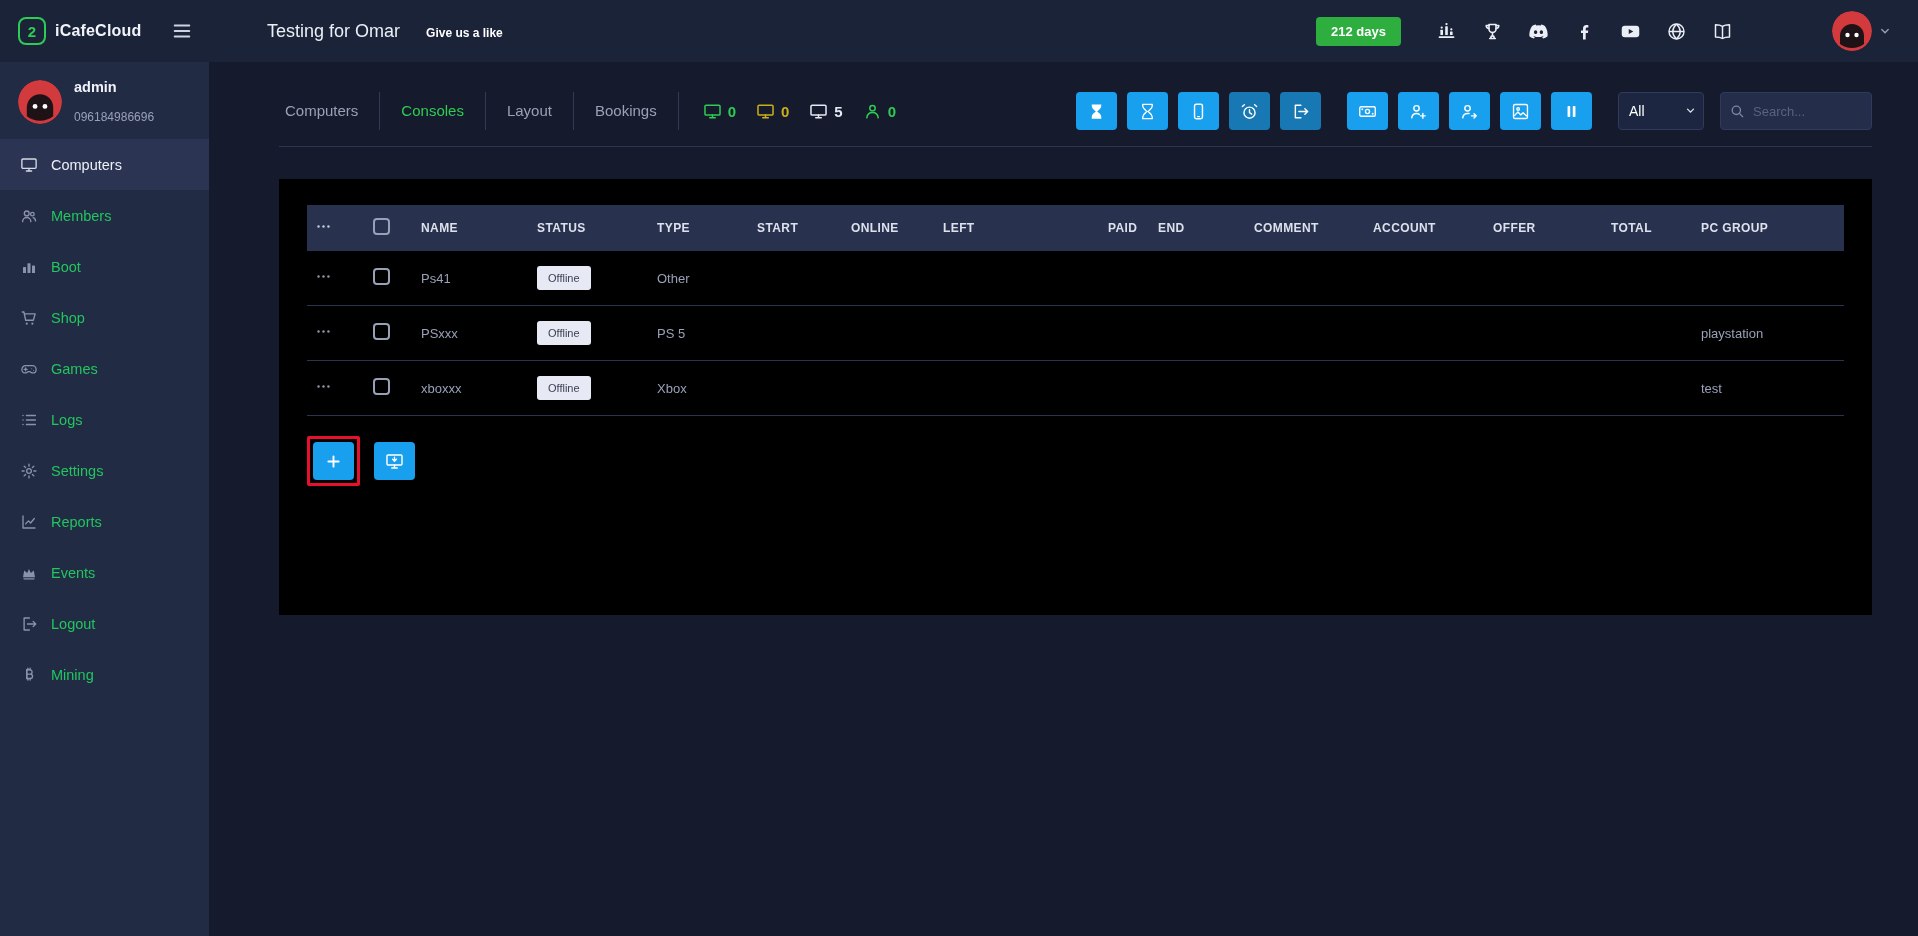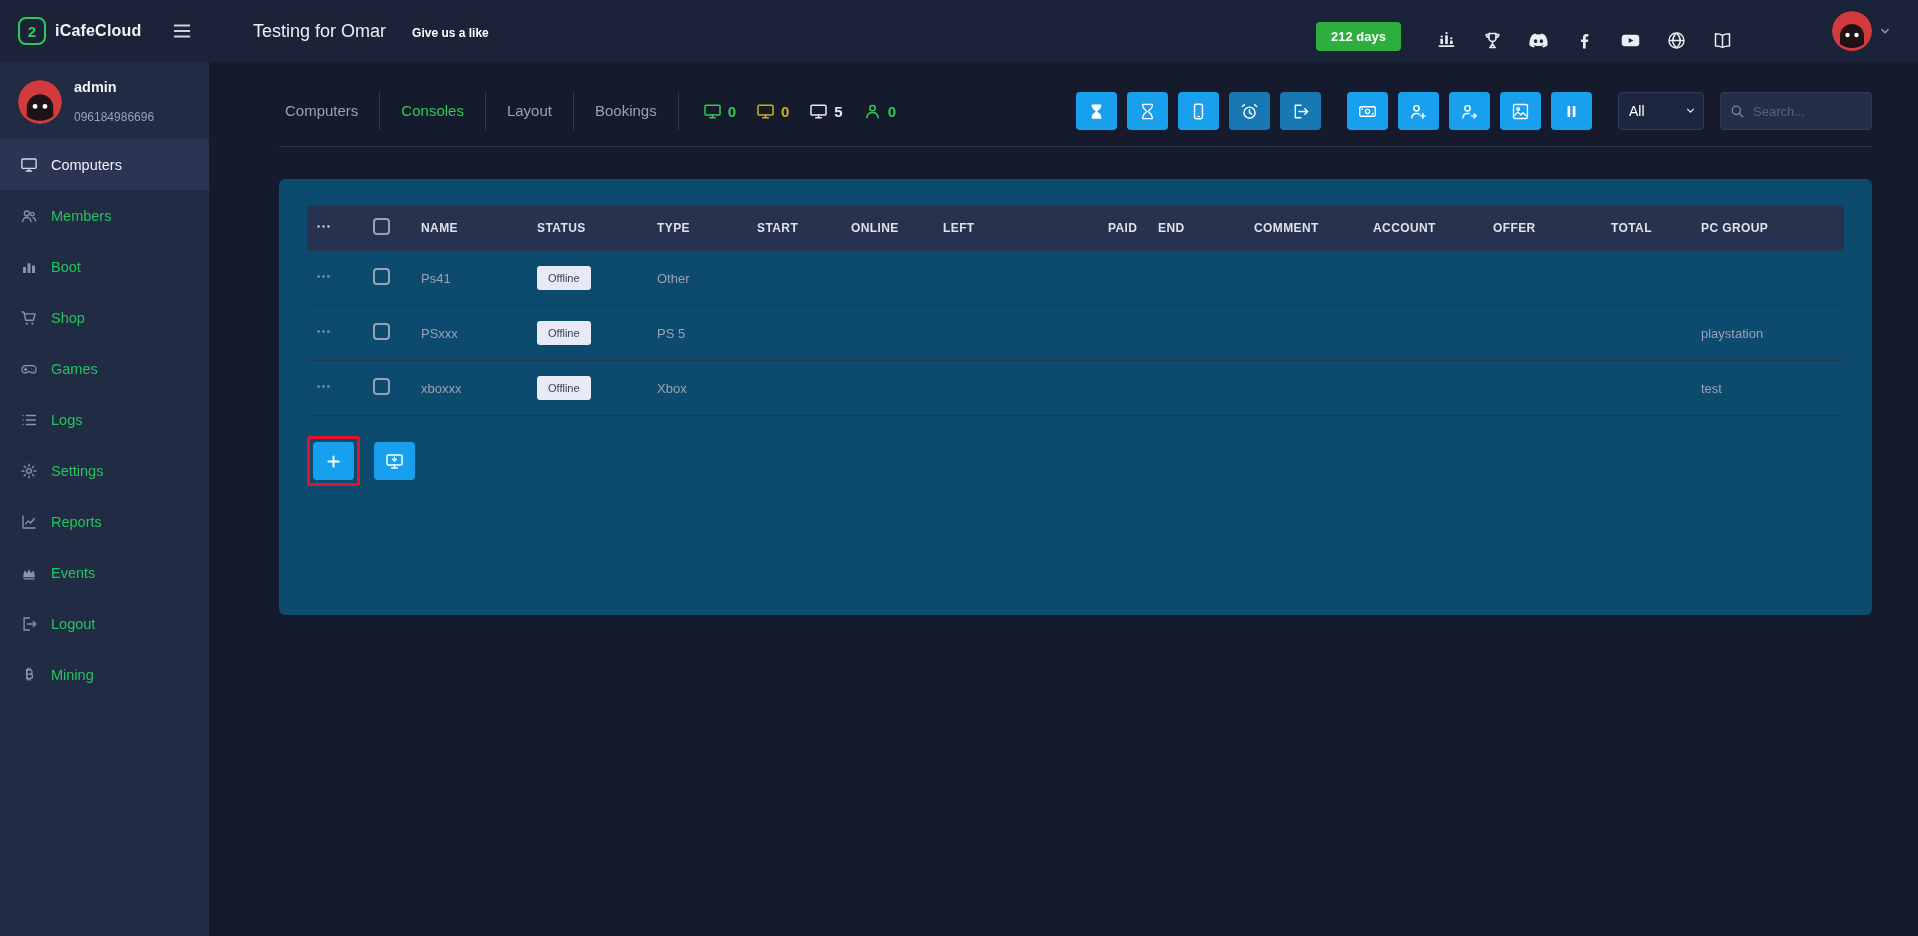--- a/index.html
+++ b/index.html
@@ -7,24 +7,24 @@
   body{font-family:"Liberation Sans","DejaVu Sans",sans-serif;background:#151a2c;color:#e7eaf3;overflow:hidden}
   .layout{display:grid;grid-template-columns:209px 1fr;grid-template-rows:62px 874px;width:1918px;height:936px}
 
   
   header{grid-column:1/3;background:#1b2339;display:flex;align-items:center;padding-right:26px}
   .header-left{flex:0 0 209px;display:flex;align-items:center;justify-content:space-between;padding:0 16px 0 18px}
   .brand{display:flex;align-items:center;gap:9px}
   .logo-mark{width:28px;height:28px;border:2.5px solid #2ecc53;border-radius:8px;color:#2ecc53;font-weight:bold;font-size:15px;display:flex;align-items:center;justify-content:center}
   .brand-name{font-size:16px;font-weight:bold;letter-spacing:.2px;color:#f2f4f9}
   .icon-btn{background:none;border:none;color:#cdd3e2;cursor:pointer;display:flex}
-  .header-title-wrap{display:flex;align-items:baseline;gap:26px;margin-left:44px}
+  .header-title-wrap{display:flex;align-items:baseline;gap:26px;margin-left:58px}
   .header-title{font-size:18px;color:#eceef5}
   .like-link{font-size:12px;font-weight:bold;color:#fff;text-decoration:none;cursor:pointer}
-  .header-right{margin-left:auto;display:flex;align-items:flex-end;gap:25px}
+  .header-right{margin-left:auto;display:flex;align-items:center;gap:25px}
   .days-badge{background:#2eae3e;color:#fff;font-size:13px;font-weight:bold;padding:7px 15px;border-radius:4px;margin-right:10px;cursor:pointer}
   .h-icon{color:#eceef5;display:flex;cursor:pointer;text-decoration:none}
   .h-icon svg{width:21px;height:21px}
   .avatar-wrap{display:flex;align-items:center;gap:6px;margin-left:74px;cursor:pointer}
   .avatar{width:40px;height:40px;border-radius:50%;overflow:hidden;display:block}
   .avatar svg{display:block;width:100%;height:100%}
   .chev{color:#9aa2b8;display:flex}
 
   
   .sidebar{background:#222b44;display:flex;flex-direction:column;overflow:hidden}
@@ -63,21 +63,21 @@
   .select-wrap{position:relative;margin-left:26px}
   select{appearance:none;-webkit-appearance:none;background:#1d2640;color:#fff;border:1px solid #303a5c;border-radius:4px;height:38px;width:86px;padding:0 26px 0 10px;font-size:14px;font-family:inherit;cursor:pointer}
   .select-wrap .chev{position:absolute;right:7px;top:12px;pointer-events:none;color:#dfe3ee}
   .search-wrap{position:relative;margin-left:16px}
   .search-wrap input{height:38px;width:152px;background:#242e4b;border:1px solid #303a5c;border-radius:4px;color:#dfe3ee;padding:0 10px 0 32px;font-size:13px;font-family:inherit}
   .search-wrap input::placeholder{color:#59637f}
   .s-icon{position:absolute;left:9px;top:11px;color:#7d86a3;display:flex}
   .s-icon svg{width:16px;height:16px}
 
   
-  .card{margin-top:32px;background:#0c4a6e;border-radius:6px;padding:26px 28px;height:436px}
+  .card{margin-top:32px;background:#000000;border-radius:0;padding:26px 28px;height:436px}
   table{width:100%;border-collapse:collapse;table-layout:fixed}
   thead tr{background:#28324f}
   th{font-size:12px;color:#dde1ec;text-align:left;padding:13px 8px;font-weight:bold;letter-spacing:.4px}
   td{font-size:13px;color:#99a1b8;padding:15px 8px;border-bottom:1px solid #2a3450}
   tbody tr{cursor:pointer}
   .dots{color:#8f97ad;display:inline-flex;cursor:pointer}
   .dots svg{width:17px;height:17px}
   th .dots{color:#c6ccdc}
   .cb{width:17px;height:17px;border:2px solid #99a1b8;border-radius:4px;display:inline-block;background:transparent;cursor:pointer}
   .badge{display:inline-block;background:#e7e9f4;color:#3c4257;font-size:11px;padding:6px 11px;border-radius:3px}

